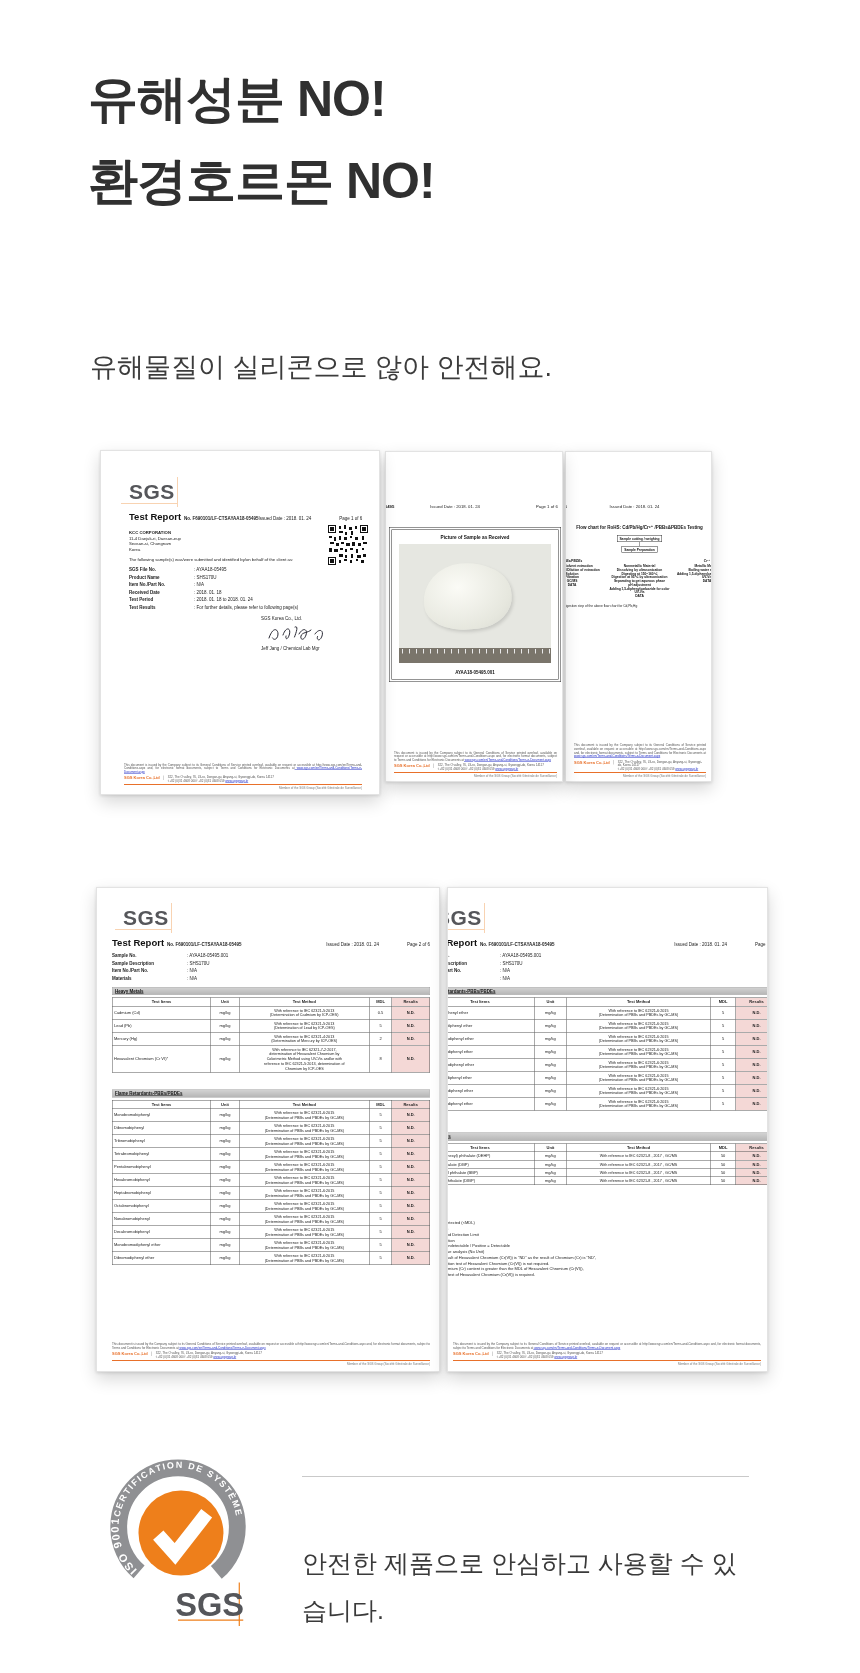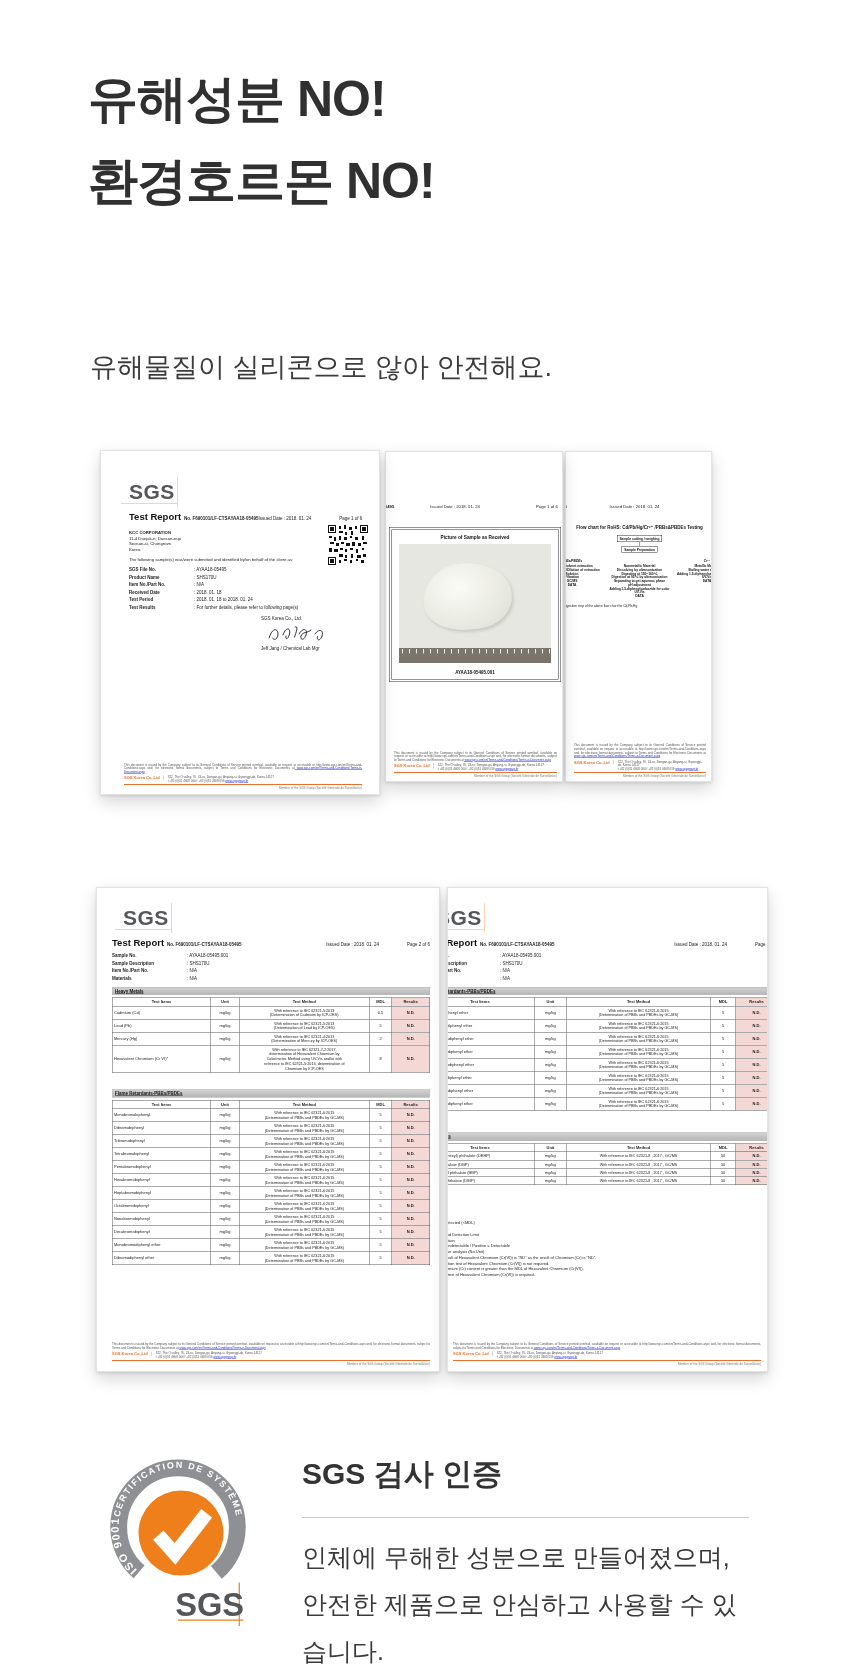--- a/index.html
+++ b/index.html
@@ -734,22 +734,21 @@
         <textPath href="#arcTop" startOffset="50%" text-anchor="middle">CERTIFICATION DE SYSTÈME</textPath>
       </text>
       <text font-size="11" font-weight="bold" fill="#ffffff" letter-spacing="1.5" font-family="Liberation Sans, DejaVu Sans, sans-serif">
         <textPath href="#arcIso" startOffset="8%">ISO 9001</textPath>
       </text>
       <line x1="84" y1="170" x2="150" y2="170" stroke="#ee7f1b" stroke-width="1.4"></line>
       <line x1="146" y1="132" x2="146" y2="176" stroke="#ee7f1b" stroke-width="1.2"></line>
       <text x="116" y="166" text-anchor="middle" font-size="33" font-weight="bold" fill="#55565a" font-family="Liberation Sans, DejaVu Sans, sans-serif">SGS</text>
     </svg>
     <div class="cert-text">
-      <h2 class="cert-title">SGS 검사 인증</h2>
       <hr class="cert-div">
       <p class="cert-body">
-        <span>인체에 무해한 성분으로 만들어졌으며,</span><br>
+        <br>
         <span>안전한 제품으로 안심하고 사용할 수 있습니다.</span>
       </p>
     </div>
   </div>
 
 </div>
 
 </body></html>

